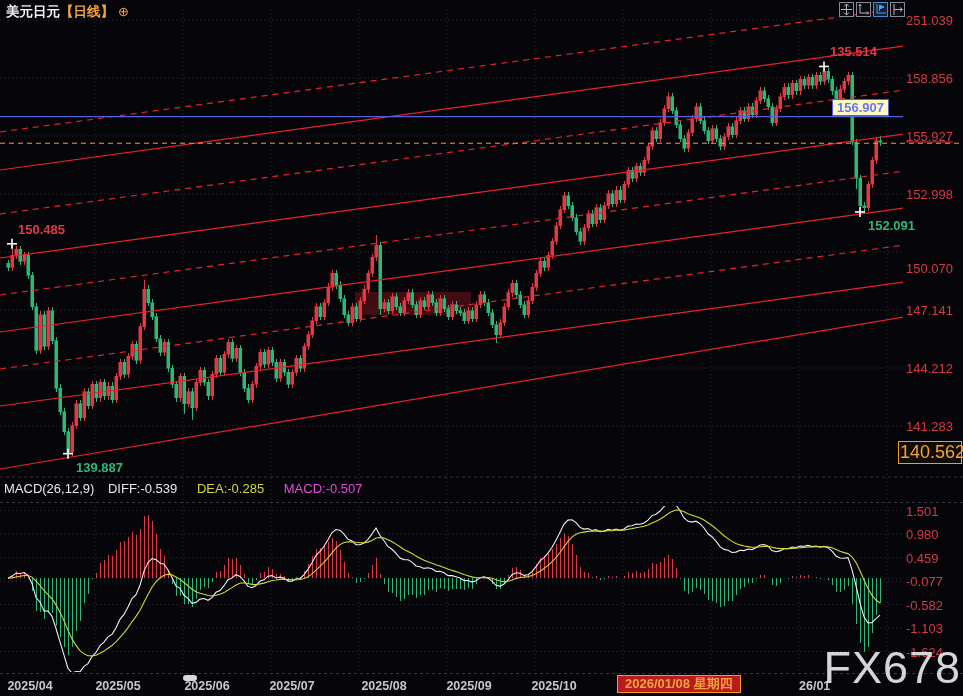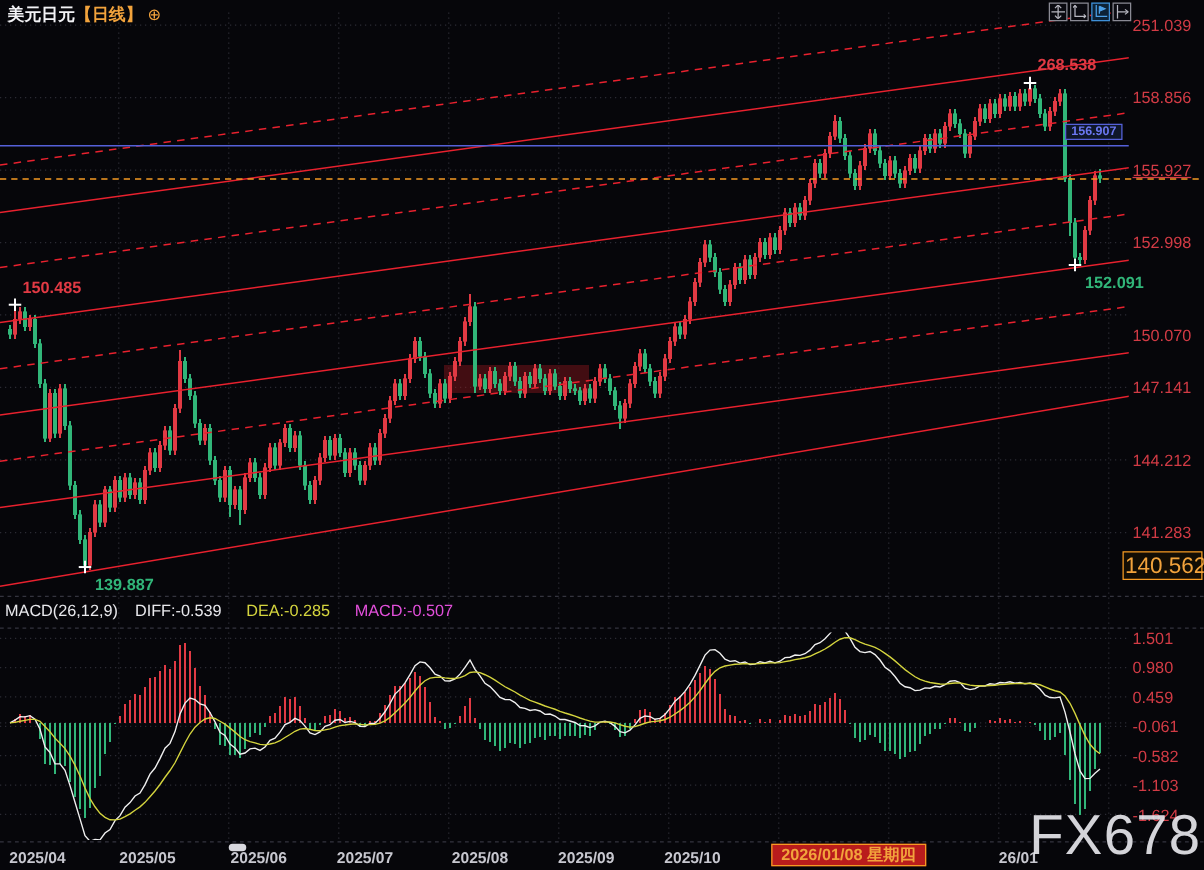--- a/index.html
+++ b/index.html
@@ -13,22 +13,22 @@
   .t-add{color:#f2a33c;font-weight:normal;margin-left:4px;font-size:13px;}
   .toolbar{position:absolute;right:58px;top:2px;display:flex;gap:2px;z-index:20;}
   .tool-btn{width:15px;height:15px;border:1px solid #8a8a94;display:flex;align-items:center;
             justify-content:center;background:#0a0a10;box-sizing:border-box;}
   .tool-btn.active{border-color:#3f8fd6;background:#0d2236;}
   .ylab{position:absolute;left:906px;transform:translateY(-50%);font-size:13px;color:#d23b45;
         white-space:nowrap;z-index:5;}
   .mlab{position:absolute;transform:translateX(-50%);top:679px;font-size:12.5px;font-weight:bold;
         color:#c7c7cf;white-space:nowrap;z-index:4;}
   .anno{position:absolute;font-size:13px;font-weight:bold;white-space:nowrap;z-index:8;}
-  .blue-tag{position:absolute;left:852px;top:99px;padding:0 4px;border:1px solid #5560d8;
-            color:#6b78f2;background:#0f172a;font-size:10px;font-weight:bold;z-index:9;}
+  .blue-tag{position:absolute;left:832px;top:99px;padding:0 4px;border:1px solid #5560d8;
+            color:#6b78f2;background:#fef9c3;font-size:13px;font-weight:bold;z-index:9;}
   .xhair-price{position:absolute;left:898px;top:441px;width:60px;text-align:center;
                border:1px solid #f59a23;color:#f2a33c;background:#120d04;font-size:18px;
                padding:0 1px;z-index:10;}
   .xhair-date{position:absolute;left:617px;top:675px;height:16px;line-height:16px;
               padding:0 7px;border:1px solid #f59a23;color:#f2a33c;background:#b91c1c;
               font-size:13px;font-weight:bold;z-index:10;white-space:nowrap;}
   .partial-month{position:absolute;left:799px;top:679px;font-size:12.5px;font-weight:bold;
                  color:#c7c7cf;z-index:4;}
   .macd-header{position:absolute;left:4px;top:481px;font-size:13px;white-space:nowrap;z-index:6;}
   .macd-header .m1{color:#e8e8ec;margin-right:10px;}
@@ -818,21 +818,21 @@
     <div class="ylab" style="top: 268px;">150.070</div>
     <div class="ylab" style="top: 309.994px;">147.141</div>
     <div class="ylab" style="top: 367.997px;">144.212</div>
     <div class="ylab" style="top: 426px;">141.283</div>
   </div>
 
 <div id="macd-axis">
     <div class="ylab" style="top: 510.605px;">1.501</div>
     <div class="ylab" style="top: 534.102px;">0.980</div>
     <div class="ylab" style="top: 557.599px;">0.459</div>
-    <div class="ylab" style="top: 581.051px;">-0.061</div>
+    <div class="ylab" style="top: 581.051px;">-0.077</div>
     <div class="ylab" style="top: 604.548px;">-0.582</div>
     <div class="ylab" style="top: 628.045px;">-1.103</div>
     <div class="ylab" style="top: 651.542px;">-1.624</div>
   </div>
 
 <div id="time-axis">
     <div class="mlab" style="left: 30px;">2025/04</div>
     <div class="mlab" style="left: 118px;">2025/05</div>
     <div class="mlab" style="left: 207px;">2025/06</div>
     <div class="mlab" style="left: 292px;">2025/07</div>
@@ -854,14 +854,14 @@
   <span class="m3">DEA:-0.285</span>
   <span class="m4">MACD:-0.507</span>
 </div>
 
 <div class="scroll-thumb"></div>
 
 <div class="watermark">FX678</div>
 
 <div class="anno" style="color: rgb(225, 58, 68); left: 18px; top: 221.773px;">150.485</div>
 <div class="anno" style="color: rgb(49, 182, 121); left: 76px; top: 459.645px;">139.887</div>
-<div class="anno" style="color: rgb(225, 58, 68); left: 830px; top: 44.4577px;">268.538</div>
+<div class="anno" style="color: rgb(225, 58, 68); left: 830px; top: 44.4577px;">135.514</div>
 <div class="anno" style="color: rgb(49, 182, 121); left: 868px; top: 217.97px;">152.091</div>
 
 </body></html>

